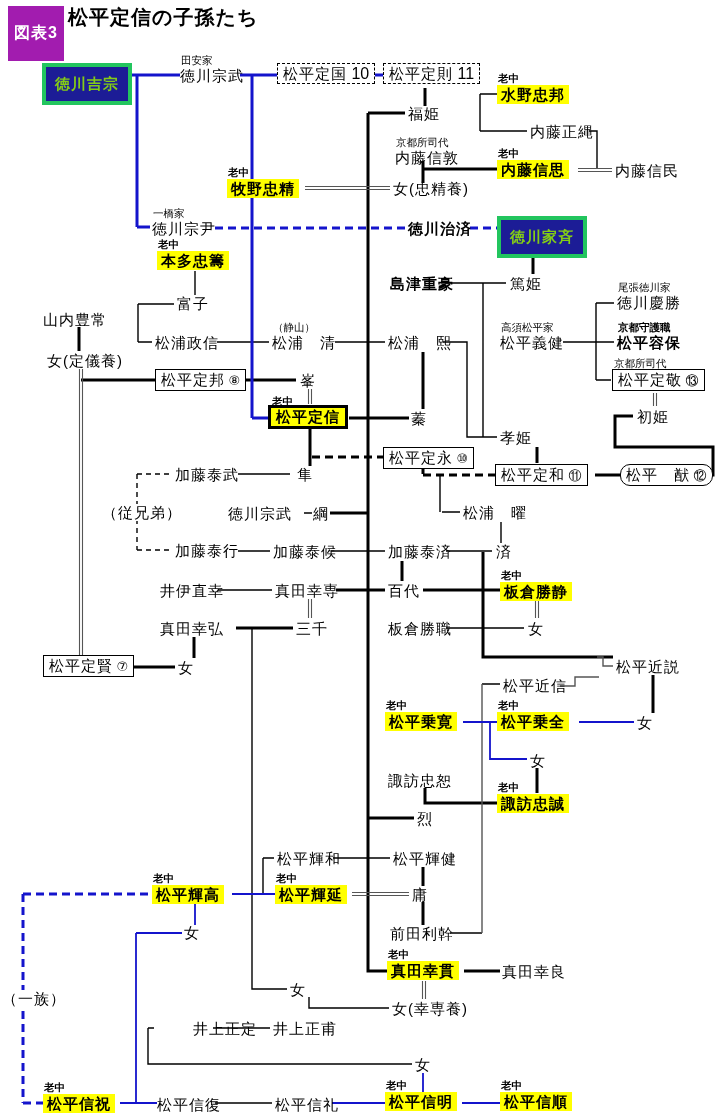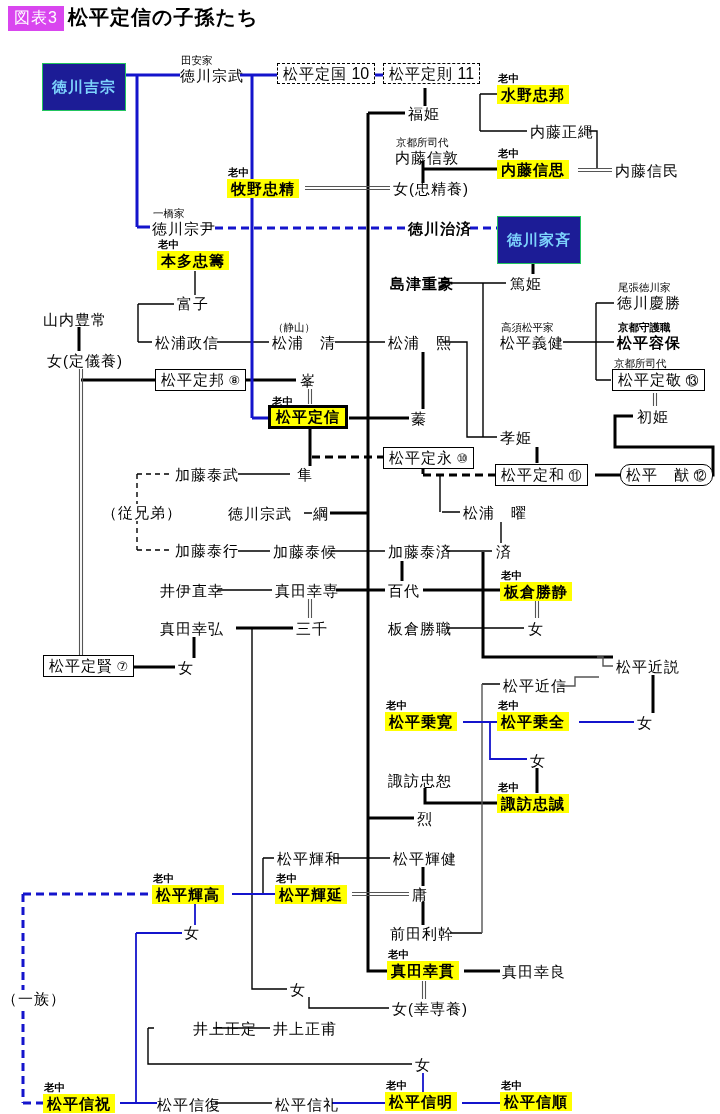--- a/index.html
+++ b/index.html
@@ -1,31 +1,31 @@
 <!DOCTYPE html>
 <html><head>
 <meta charset="utf-8">
 <style>
   html,body{margin:0;padding:0;background:#fff;}
   #stage{position:relative;width:720px;height:1114px;background:#fff;overflow:hidden;
          font-family:"Liberation Sans","DejaVu Sans",sans-serif;}
   #lines{position:absolute;left:0;top:0;z-index:1;}
   #nodes{position:absolute;left:0;top:0;width:720px;height:1114px;z-index:2;}
   .hdr{position:absolute;left:0;top:0;width:720px;z-index:3;}
-  .badge{position:absolute;left:8px;top:6px;background:#d946ef;color:#fff;
-         font-size:16px;font-weight:normal;padding:2px 6px;letter-spacing:1px;}
+  .badge{position:absolute;left:8px;top:6px;background:#a21caf;color:#fff;
+         font-size:16px;font-weight:bold;padding:17px 6px;letter-spacing:1px;}
   .title{position:absolute;left:68px;top:4px;color:#000;font-size:20px;
          font-weight:bold;letter-spacing:1px;}
   .node{position:absolute;white-space:nowrap;font-size:15px;line-height:17px;
         letter-spacing:1px;color:#000;}
   .node .sub{position:absolute;bottom:100%;left:1px;font-size:10.5px;line-height:13px;
         letter-spacing:0;color:#000;white-space:nowrap;margin-bottom:0px;}
   .bold{font-weight:bold;}
-  .navy{background:#1c1c96;color:#7dd3fc;font-weight:bold;border:1px solid #22c55e;
-        padding:14px 9px;line-height:18px;}
+  .navy{background:#1c1c96;color:#84cc16;font-weight:bold;border:4px solid #22c55e;
+        padding:8px 9px;line-height:18px;}
   .ybox{background:#ffff00;font-weight:bold;padding:1px 4px;line-height:17px;}
   .ybdr{background:#ffff00;font-weight:bold;border:3px solid #000;padding:0px 5px;line-height:18px;}
   .rbox{border:1.4px solid #000;padding:1px 5px;line-height:17px;background:#fff;}
   .dbox{border:1.5px dashed #000;padding:1px 5px;line-height:17px;background:#fff;}
   .note{background:#fff;padding:0 1px;}
   .num{font-size:13px;letter-spacing:0;}
   .numsm{font-size:16px;letter-spacing:0;}
 </style>
 </head>
 <body>

